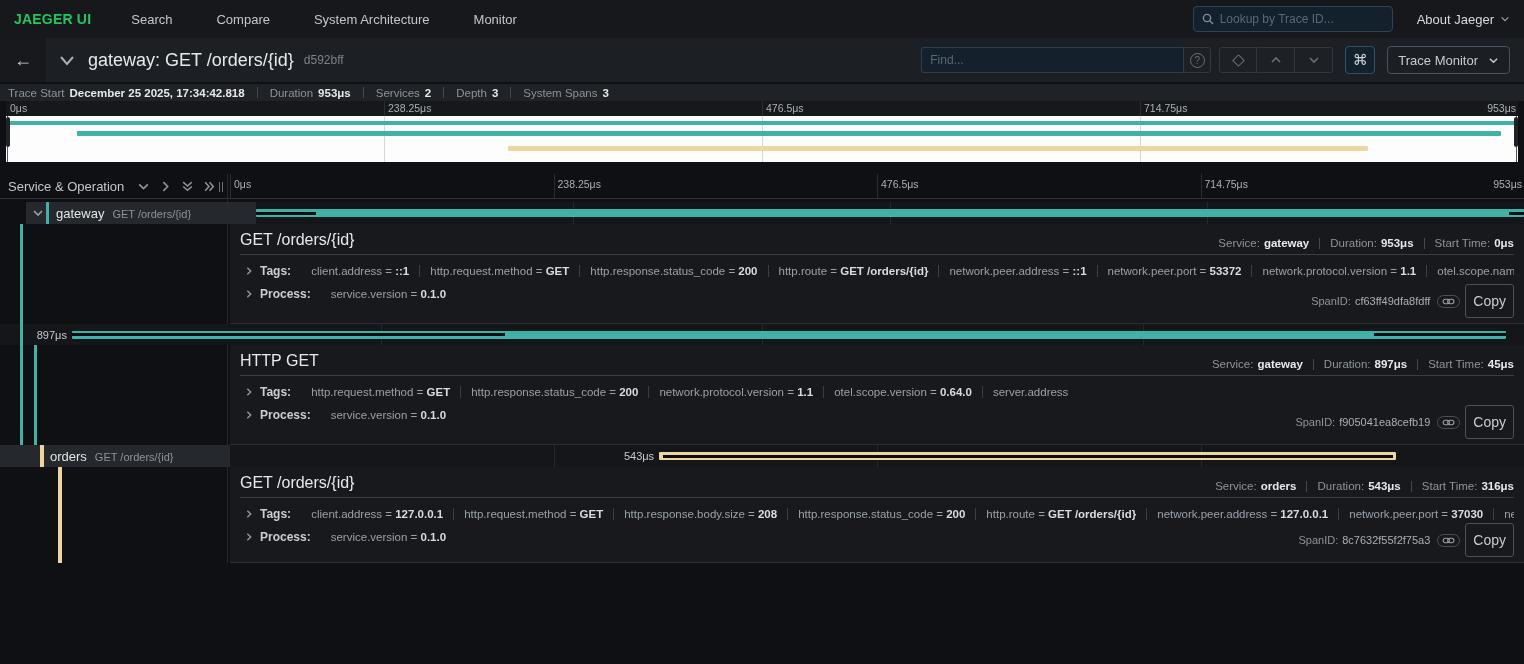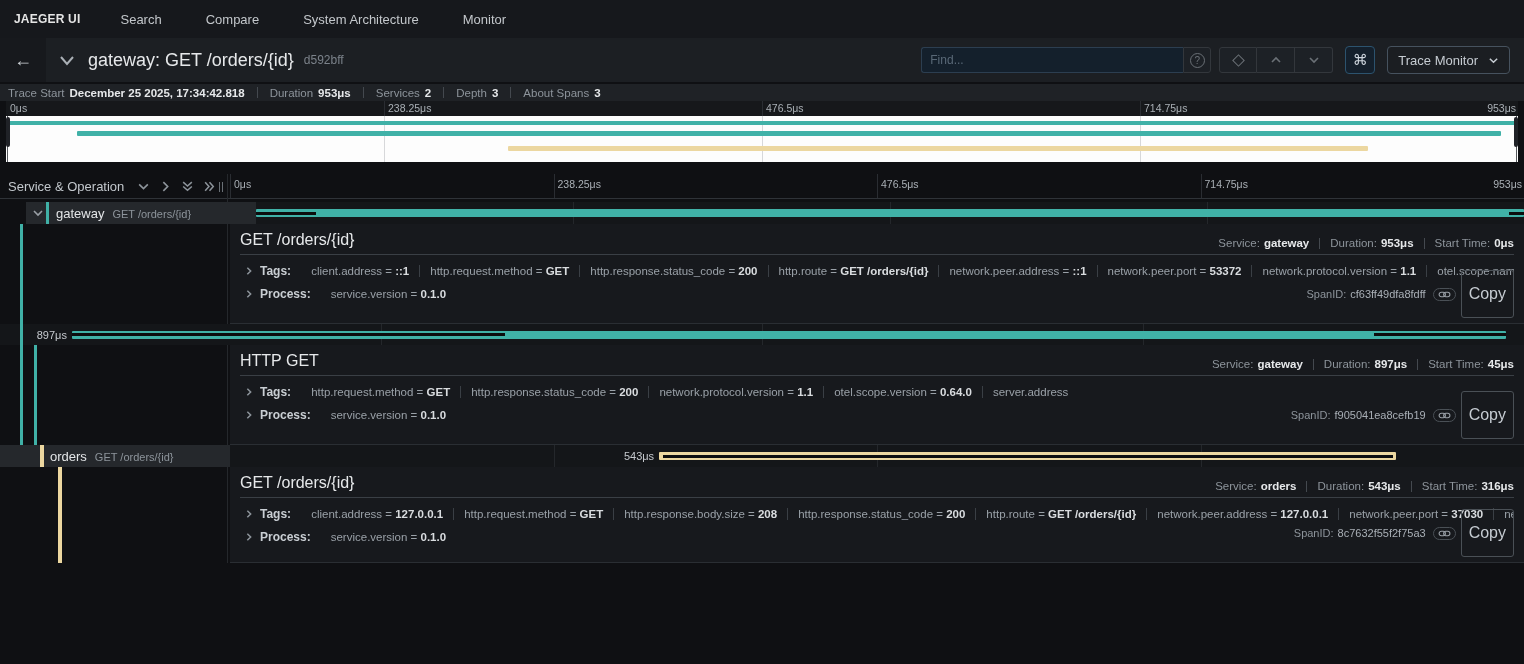--- a/index.html
+++ b/index.html
@@ -1,21 +1,21 @@
 <!DOCTYPE html>
 <html><head>
 <meta charset="utf-8">
 <style>
   * { margin:0; padding:0; box-sizing:border-box; }
   html,body { width:1524px; height:664px; background:#0f1013; font-family:"Liberation Sans","DejaVu Sans",sans-serif; }
   #app { position:relative; width:1524px; height:664px; overflow:hidden; background:#0f1013; color:#e4e6e9; }
 
   
   .topnav { position:absolute; top:0; left:0; right:0; height:38px; background:#16181c; display:flex; align-items:center; padding:0 14px; }
-  .brand { font-size:12px; font-weight:700; color:#e5e5e5; margin-right:40px; letter-spacing:.2px; }
+  .brand { font-size:14px; font-weight:700; color:#22c55e; margin-right:40px; letter-spacing:.2px; }
   .nav-item { font-size:13px; color:#c3c7cb; margin-right:44px; cursor:pointer; }
   .topnav-right { margin-left:auto; display:flex; align-items:center; gap:24px; }
   .lookup { display:flex; align-items:center; gap:6px; width:200px; height:26px; background:#14202c; border:1px solid #2e4257; border-radius:4px; padding:0 8px; }
   .lookup svg { color:#7d8ea0; flex:none; }
   .lookup input { background:transparent; border:none; outline:none; color:#aab4bf; font-size:12px; width:100%; font-family:inherit; }
   .lookup input::placeholder { color:#596877; }
   .about { font-size:13px; color:#d7dadd; display:flex; align-items:center; gap:6px; }
   .chev { display:inline-flex; color:#9aa0a6; }
 
   
@@ -101,41 +101,58 @@
   .kv-caret { color:#8d949b; display:flex; margin:0 6px 0 4px; flex:none; }
   .kv-title { font-size:12px; font-weight:700; color:#c9ced3; margin-right:10px; flex:none; }
   .tags-list { display:flex; overflow:hidden; }
   .tag { font-size:11.5px; padding:0 10px; white-space:nowrap; flex:none; }
   .tag + .tag { border-left:1px solid #3a3f45; }
   .tk { color:#9aa1a8;text-align:right; } .teq { color:#9aa1a8; } .tv { color:#d9dcdf; font-weight:600; }
   .spanid-row { position:absolute; right:10px; bottom:5px; display:flex; align-items:center; font-size:11px; }
   .spanid-label { color:#8d949b; margin-right:4px; }
   .spanid-value { color:#a9afb6; }
   .link-btn { margin-left:7px; color:#9aa0a7; border:1px solid #4a5056; border-radius:8px; padding:1px 4px; display:flex; align-items:center; cursor:pointer; }
-  .copy-btn { margin-left:5px; color:#c6ccd2; border:1px solid #4a5056; border-radius:3px; padding:14px 7px; font-size:16px; cursor:pointer; background:transparent; }
+  .copy-btn { margin-left:5px; color:#c6ccd2; border:1px solid #4a5056; border-radius:3px; padding:8px 7px; font-size:14px; cursor:pointer; background:transparent; }
 
   
   .r1h { top:2px;  height:22px;padding-left:26px; }
   .d1  { top:24px; height:100px; }
   .r2h { top:124px; height:21px; }
   .d2  { top:145px; height:100px; }
   .r3h { top:245px; height:22px; }
   .d3  { top:267px; height:96px; }
 </style>
 </head>
 <body>
 
 <div id="app">
 
   <div class="topnav">
     <div class="brand">JAEGER UI</div>
     <div class="nav-item">Search</div>
     <div class="nav-item">Compare</div>
     <div class="nav-item">System Architecture</div>
     <div class="nav-item">Monitor</div>
+    <div class="topnav-right">
+      <div class="lookup">
+        <svg width="12" height="12" viewBox="0 0 12 12">
+            <circle cx="5" cy="5" r="3.6" fill="none" stroke="currentColor" stroke-width="1.4"></circle>
+            <line x1="8" y1="8" x2="11" y2="11" stroke="currentColor" stroke-width="1.4"></line>
+          </svg>
+        <input placeholder="Lookup by Trace ID..." style="">
+      </div>
+      <div class="about">
+        <span>About Jaeger</span>
+        <span class="chev">
+            <svg width="10" height="10" viewBox="0 0 12 12">
+              <polyline points="2,4 6,8 10,4" fill="none" stroke="currentColor" stroke-width="1.5"></polyline>
+            </svg>
+          </span>
+      </div>
+    </div>
   </div>
 
   <div class="trace-header">
     <div class="back-btn">←</div>
     <div class="collapse-toggle">
       <svg width="22" height="22" viewBox="0 0 22 22">
           <polyline points="5,8 11,15 17,8" fill="none" stroke="currentColor" stroke-width="2"></polyline>
         </svg>
     </div>
     <div class="trace-title">gateway: GET /orders/{id}</div>
@@ -190,21 +207,21 @@
         <span class="sum-label">Services</span>
         <span class="sum-value">2</span>
       </span>
       <span class="vsep"></span>
       <span class="sum-item">
         <span class="sum-label">Depth</span>
         <span class="sum-value">3</span>
       </span>
       <span class="vsep"></span>
       <span class="sum-item">
-        <span class="sum-label">About Spans</span>
+        <span class="sum-label">System Spans</span>
         <span class="sum-value">3</span>
       </span>
     </div>
 
   <div class="ruler">
       <div class="tick first" style="left: 0%;">
         <span class="tline"></span>
         <span class="tlabel">0μs</span>
       </div>
       <div class="tick" style="left: 25%;">

